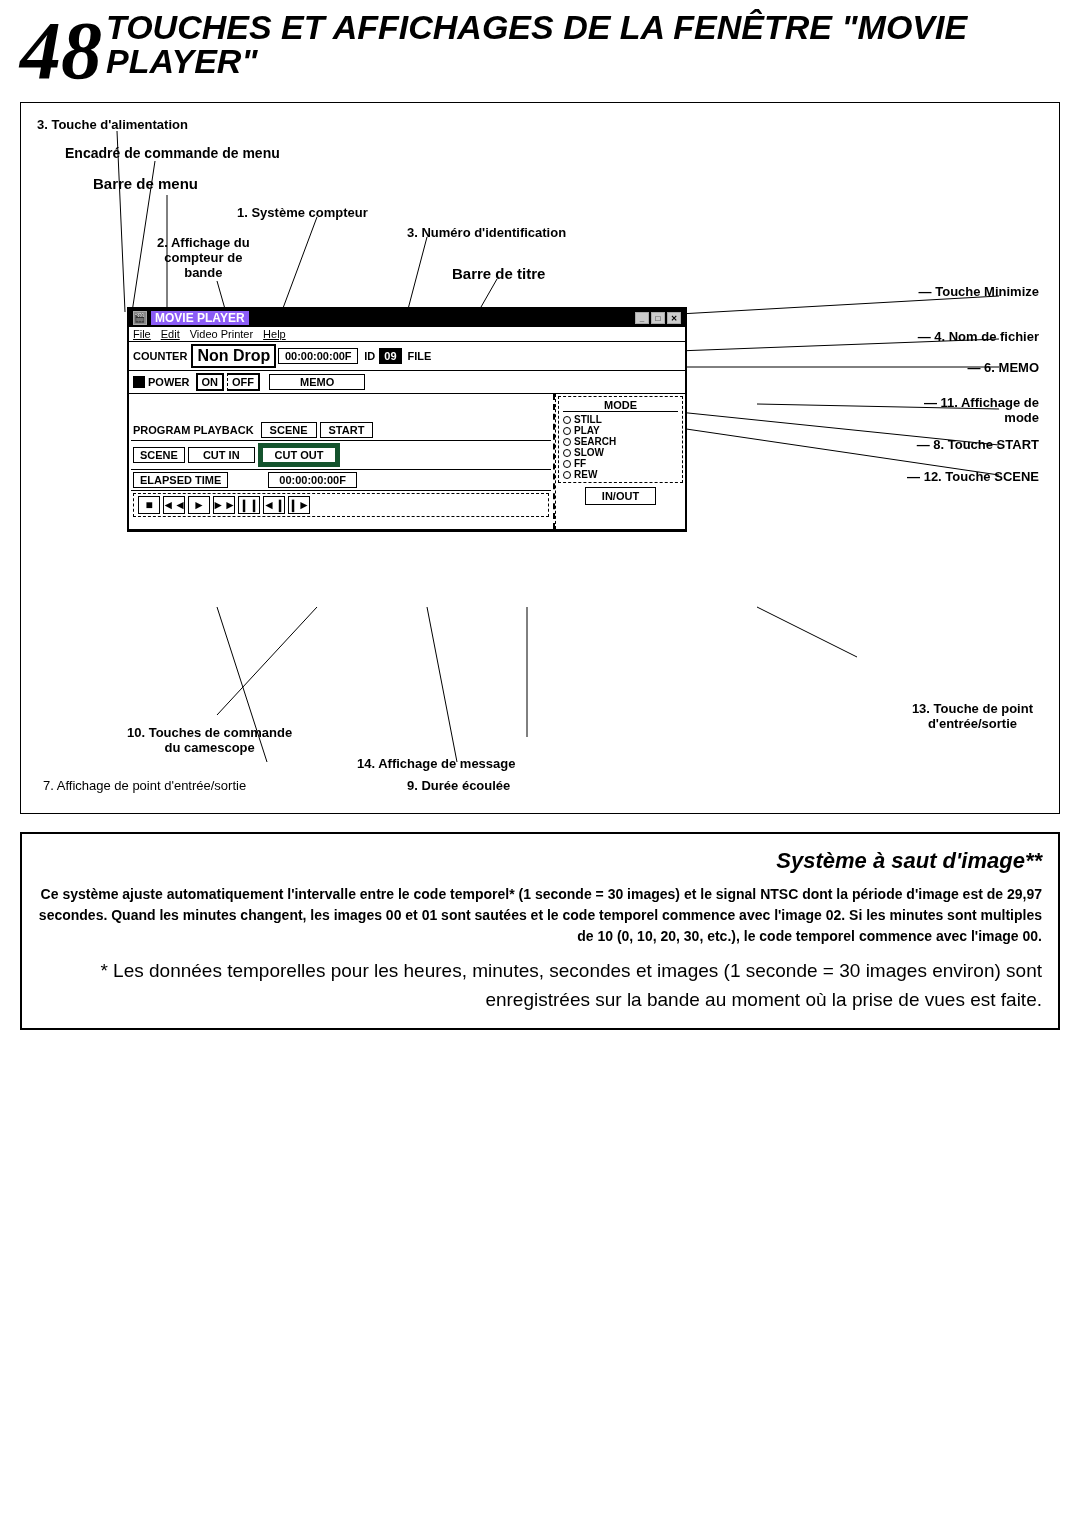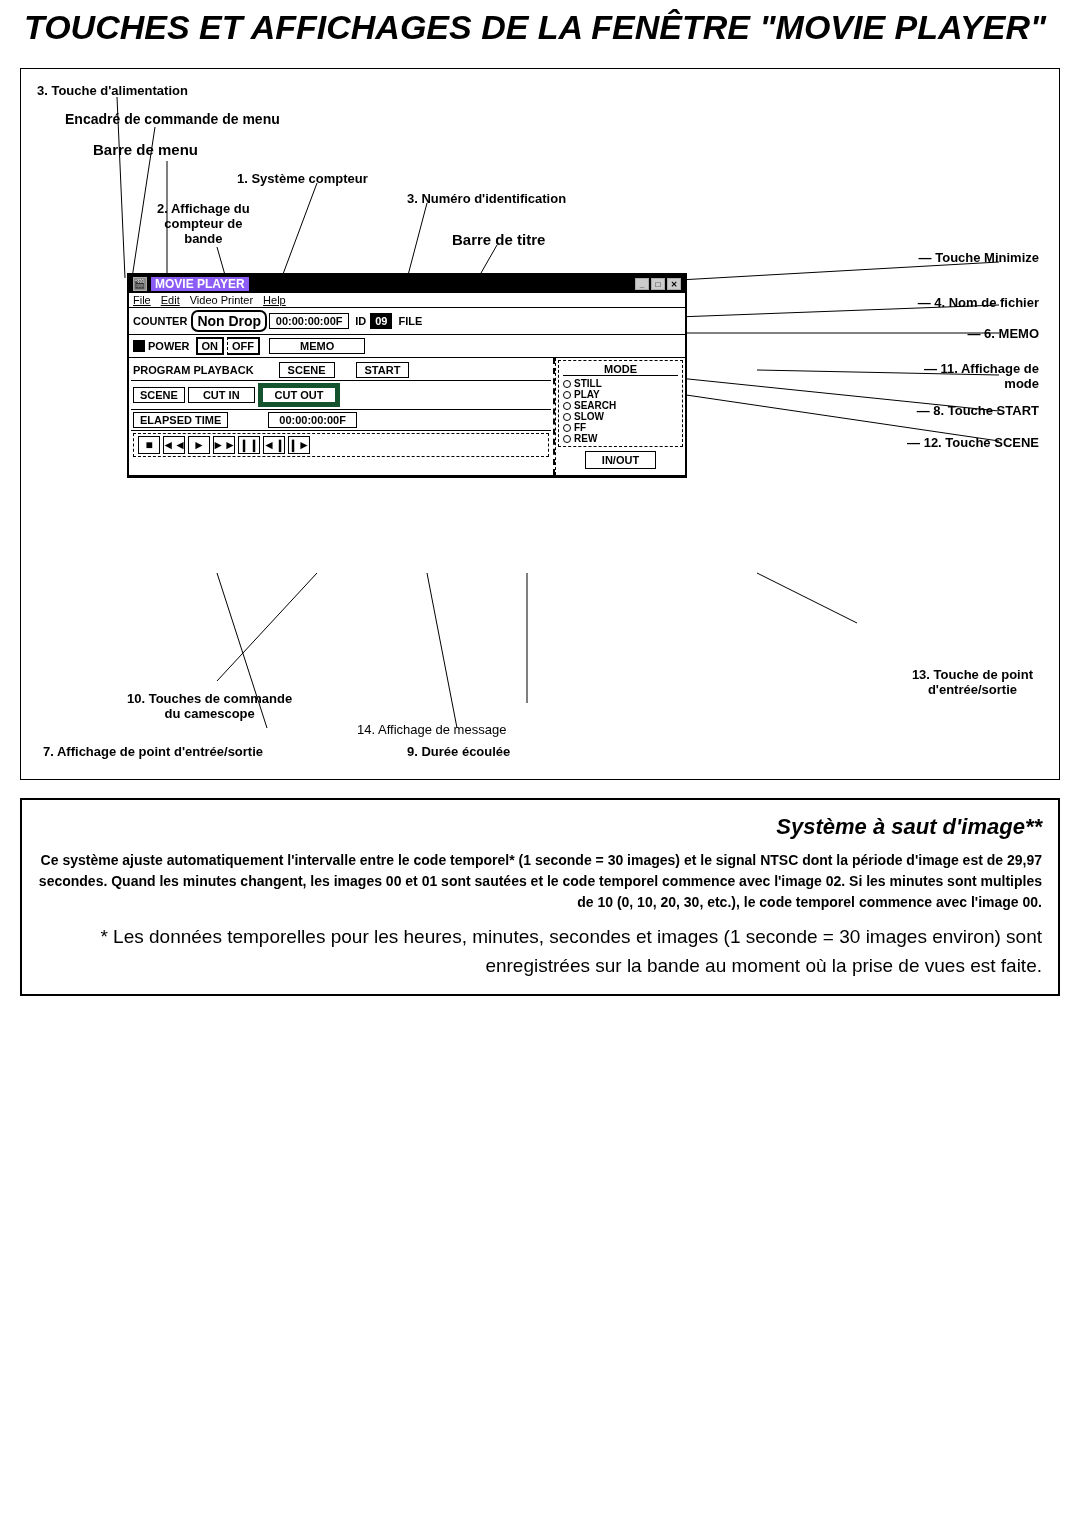--- a/index.html
+++ b/index.html
@@ -195,23 +195,24 @@
     .right-controls {
       width: 130px;
       padding: 2px;
       border-left: 1px dashed #000;
     }
 
     
     .program-row {
       display: flex;
       align-items: center;
-      gap: 21px;
+      gap: 3px;
       padding: 2px;
       border-bottom: 1px solid #000;
+      margin-top: 24px;
     }
     .prog-label {
       font-weight: 900;
       font-size: 11px;
       margin-right: 4px;
     }
     .scene-btn, .start-btn {
       border: 1px solid #000;
       padding: 1px 8px;
       font-size: 11px;
@@ -418,43 +419,43 @@
       top: 0; left: 0;
       width: 100%; height: 100%;
       pointer-events: none;
     }
     svg.ann-lines line {
       stroke: #000;
       stroke-width: 1;
     }
 
     .nondrop-text {
-      font-size: 14px;
-      font-weight: bold;
-      border-radius: 7px;
+      font-size: 16px;
+      font-weight: bold;
     }
 
     
     .bottom-section {
       border: 2px solid #000;
       padding: 14px 16px;
       margin-bottom: 0;
       text-align: right;
     }
     .bottom-title {
       font-size: 22px;
       font-weight: bold;
       font-style: italic;
       margin-bottom: 10px;
     }
   </style>
 </head>
 <body>
 
 <div class="page-header">
+  <span class="page-number">48</span>
   <span class="page-title">TOUCHES ET AFFICHAGES DE LA FENÊTRE "MOVIE PLAYER"</span>
 </div>
 
 <div class="main-content">
 
   <div class="diagram-box">
     <div class="diagram-inner">
 
       <div class="ann-touche-alim ann-bold">3. Touche d'alimentation</div>
       <div class="ann-encadre ann-bold">Encadré de commande de menu</div>
@@ -499,25 +500,25 @@
       </div>
 
       <div style="position:absolute; left:90px; bottom:42px; font-size:13px; font-weight:bold; text-align:center;">
         10. Touches de commande<br>du camescope
       </div>
 
       <div style="position:absolute; right:10px; bottom:66px; font-size:13px; font-weight:bold; text-align:center;">
         13. Touche de point<br>d'entrée/sortie
       </div>
 
-      <div style="position:absolute; left:320px; bottom:26px; font-size:13px; font-weight:normal;">
+      <div style="position:absolute; left:320px; bottom:26px; font-size:13px; font-weight:bold;">
         14. Affichage de message
       </div>
 
-      <div style="position:absolute; left:6px; bottom:4px; font-size:13px; font-weight:bold;text-align:center;">
+      <div style="position:absolute; left:6px; bottom:4px; font-size:13px; font-weight:normal;text-align:center;">
         7. Affichage de point d'entrée/sortie
       </div>
 
       <div style="position:absolute; left:370px; bottom:4px; font-size:13px; font-weight:bold;">
         9. Durée écoulée
       </div>
 
       <svg class="ann-lines">
 
         <line x1="80" y1="14" x2="88" y2="195"></line>

